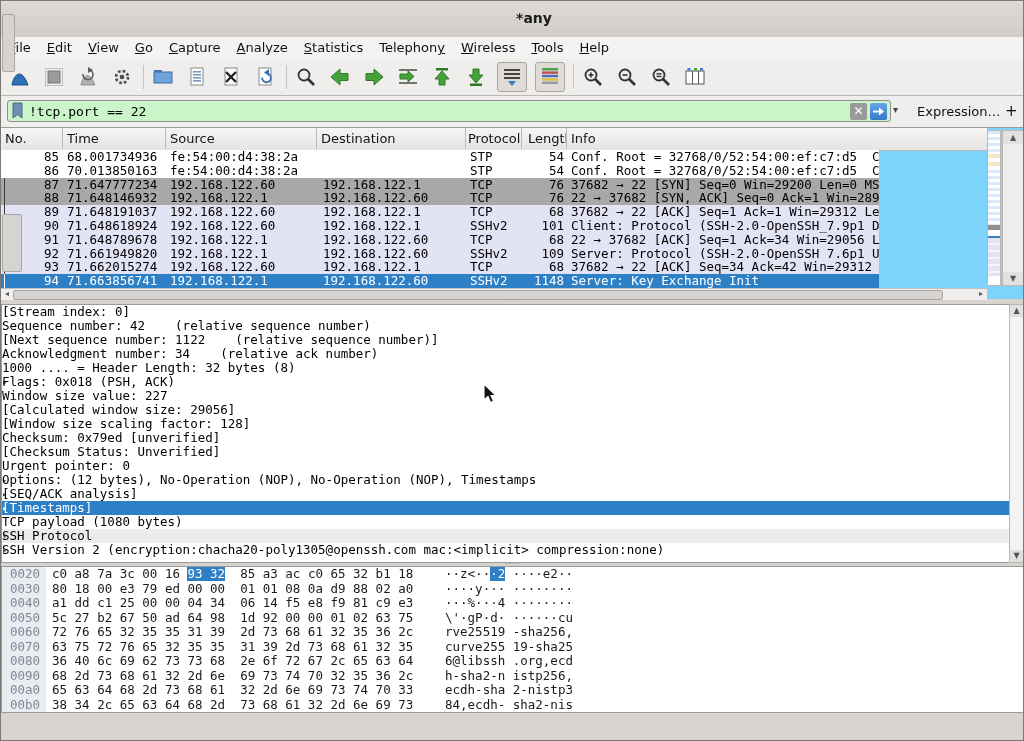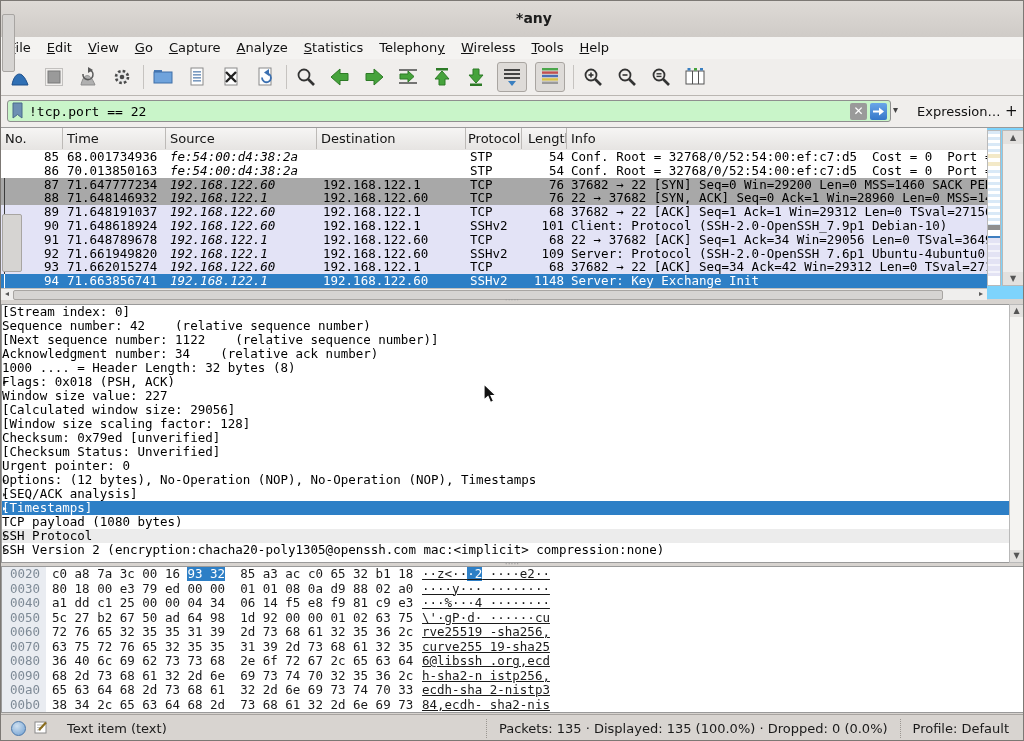--- a/index.html
+++ b/index.html
@@ -35,31 +35,31 @@
   #add-filter{position:absolute;left:1004px;top:6px;font-size:15px;color:#111;}
   
   #packetlist{position:absolute;left:0;top:126px;width:1024px;height:171px;background:#7dd3fc;border-top:1px solid #9a9a9a;padding-left:48px;}
   #pl-header{position:absolute;left:0;top:0;width:986px;height:22px;
     background:linear-gradient(#f6f5f4,#e6e4e2);border-bottom:1px solid #bdbab7;font-size:13px;color:#151515;}
   .hcol{position:absolute;top:0;height:21px;line-height:21px;padding-left:4px;box-sizing:border-box;
     border-right:1px solid #bdbab7;overflow:hidden;white-space:nowrap;}
   .col-no{left:0;width:62px;} .col-time{left:62px;width:103px;} .col-src{left:165px;width:151px;}
   .col-dst{left:316px;width:149px;} .col-proto{left:463px;width:58px;} .col-len{left:523px;width:43px;}
   .col-info{left:566px;width:420px;border-right:none;}
-  #pl-rows{position:absolute;left:0;top:22px;width:986px;height:138px;overflow:hidden;
+  #pl-rows{position:absolute;left:0;top:22px;width:878px;height:138px;overflow:hidden;
     font-family:"DejaVu Sans Mono",monospace;font-size:12.5px;}
   .prow{position:relative;height:13.8px;line-height:13.8px;background:#fff;color:#000;overflow:hidden;}
   .prow.row-gray{background:#a8a8a8;}
   .prow.row-lav{background:#e3e3f6;}
   .prow.row-sel{background:#2d7fc6;color:#fff;}
   .prow.bar::before{content:"";position:absolute;left:3px;top:0;bottom:0;width:1px;background:#3c3c3c;}
   .prow.row-sel.bar::before{background:#fff;}
   .cell{position:absolute;top:0;white-space:pre;}
   .c-no{left:0;width:58px;text-align:right;}
-  .c-time{left:66px;} .c-src{left:169px;font-style:italic;} .c-dst{left:322px;} .c-proto{left:469px;}
+  .c-time{left:66px;} .c-src{left:169px;} .c-dst{left:322px;} .c-proto{left:469px;}
   .c-len{left:523px;width:40px;text-align:right;}
   .c-info{left:570px;right:0;overflow:hidden;}
   
   #minimap{position:absolute;left:986px;top:2px;width:14px;height:156px;border:1px solid #b9b9b9;box-sizing:border-box;}
   .mm{position:absolute;left:0;width:100%;}
   #pl-vscroll{position:absolute;left:1001px;top:2px;width:22px;height:156px;background:#efeeed;border:1px solid #b9b9b9;box-sizing:border-box;}
   .sbtn{position:absolute;left:0;width:100%;height:13px;background:#e3e1df;color:#555;font-size:8px;
     text-align:center;line-height:13px;}
   #pl-vthumb{position:absolute;left:1px;width:18px;top:86px;height:56px;background:#d6d4d2;border:1px solid #a8a5a2;border-radius:2px;}
   #pl-hscroll{position:absolute;left:0;top:160px;width:986px;height:11px;background:#efeeed;border-top:1px solid #c2bfbc;}
@@ -79,21 +79,21 @@
   #det-vscroll{position:absolute;left:1008px;top:303px;width:15px;height:259px;background:#f4f3f1;border:1px solid #b9b9b9;box-sizing:border-box;}
   #det-vthumb{position:absolute;left:1px;top:13px;width:11px;height:56px;background:#d6d4d2;border:1px solid #a8a5a2;border-radius:2px;}
   
   #hexpane{position:absolute;left:0;top:565px;width:1024px;height:147px;background:#fff;
     border:1px solid #9a9a9a;box-sizing:border-box;overflow:hidden;
     font-family:"DejaVu Sans Mono",monospace;font-size:12.5px;color:#1a1a1a;}
   #hex-offsetcol{position:absolute;left:0;top:0;width:44px;height:100%;background:#e9ecf1;}
   .hex-row{position:relative;height:14.5px;line-height:14.5px;}
   .h-off{position:absolute;left:8px;color:#7e8a96;}
   .h-hex{position:absolute;left:50px;white-space:pre;}
-  .h-ascii{position:absolute;left:420px;white-space:pre;text-decoration:underline;}
+  .h-ascii{position:absolute;left:443px;white-space:pre;}
   .hl{background:#2d7fc6;color:#fff;text-align:right;}
   
   #statusbar{position:absolute;left:0;top:713px;width:100%;height:28px;background:#d8d4d0;
     border-top:1px solid #a8a4a0;display:flex;align-items:center;font-size:13px;color:#1a1a1a;box-sizing:border-box;}
   #expert-icon{width:13px;height:13px;border-radius:50%;margin:0 8px 0 10px;
     background:radial-gradient(circle at 5px 4px,#cfe0f0,#6f9fd0);border:1px solid #4a78ab;}
   #note-icon{margin-right:18px;}
   #sb-left{flex:1;}
   #sb-packets{border-left:1px dotted #9a9691;padding:2px 12px 2px 12px;}
   #sb-profile{border-left:1px dotted #9a9691;padding:2px 14px 2px 12px;}
@@ -537,31 +537,18 @@
           <span class="h-ascii"><span>ecdh-sha 2-nistp3</span><span class="hl"></span><span></span></span>
         </div>
         <div class="hex-row">
           <span class="h-off">00b0</span>
           <span class="h-hex"><span>38 34 2c 65 63 64 68 2d  73 68 61 32 2d 6e 69 73</span><span class="hl"></span><span></span></span>
           <span class="h-ascii"><span>84,ecdh- sha2-nis</span><span class="hl"></span><span></span></span>
         </div>
       </div>
   </div>
 
-  <div id="statusbar">
-    <span id="expert-icon"></span>
-    <span id="note-icon"><svg width="15" height="15">
-          <rect x="1" y="2" width="11" height="11" fill="#fff" stroke="#8a8a8a"></rect>
-          <line x1="3" y1="5" x2="9" y2="5" stroke="#bbb"></line>
-          <line x1="3" y1="7.5" x2="9" y2="7.5" stroke="#bbb"></line>
-          <line x1="3" y1="10" x2="7" y2="10" stroke="#bbb"></line>
-          <line x1="5" y1="10" x2="12" y2="2.5" stroke="#8a6d1f" stroke-width="2.2"></line>
-        </svg></span>
-    <span id="sb-left">Text item (text)</span>
-    <span id="sb-packets">Packets: 135 · Displayed: 135 (100.0%) · Dropped: 0 (0.0%)</span>
-    <span id="sb-profile">Profile: Default</span>
-  </div>
 
   <svg id="cursor" width="18" height="24">
       <polygon points="5,2 5,18 9,14.5 11.5,20.5 14.5,19 12,13.5 17,13.5" fill="#111" stroke="#fff" stroke-width="1.2"></polygon>
     </svg>
 
 </div>
 
 </body></html>

